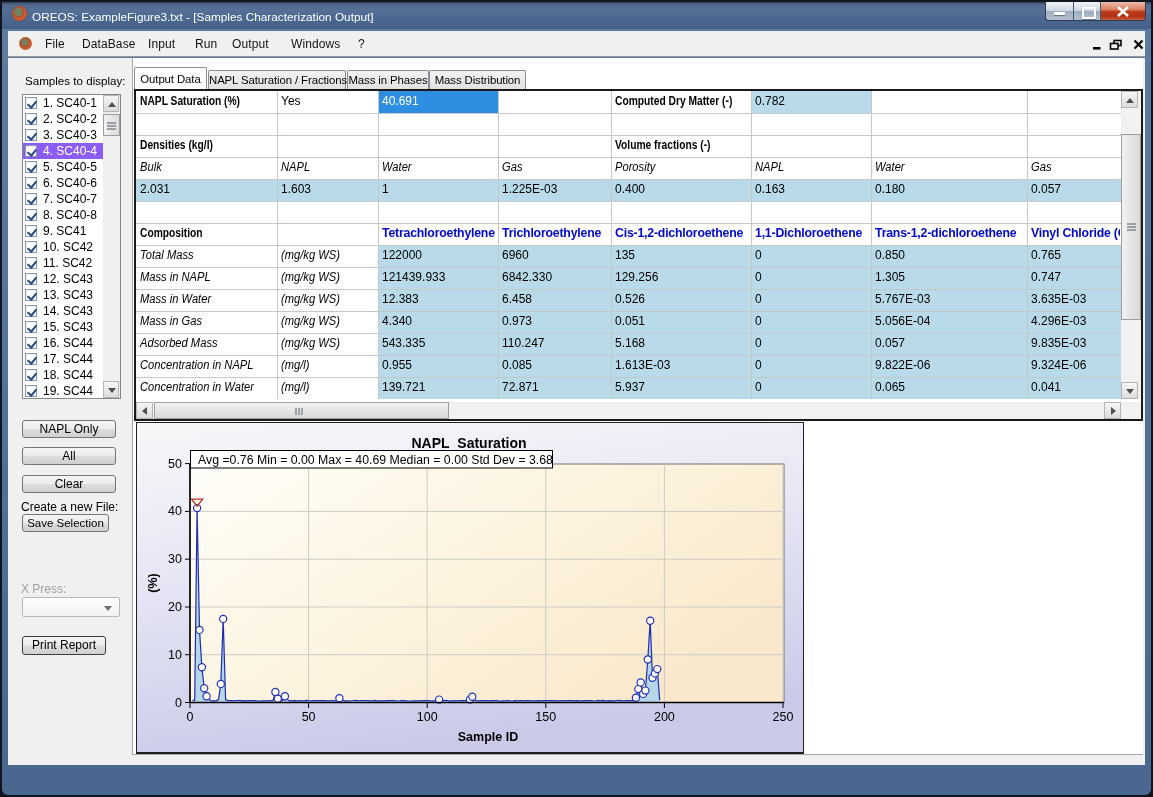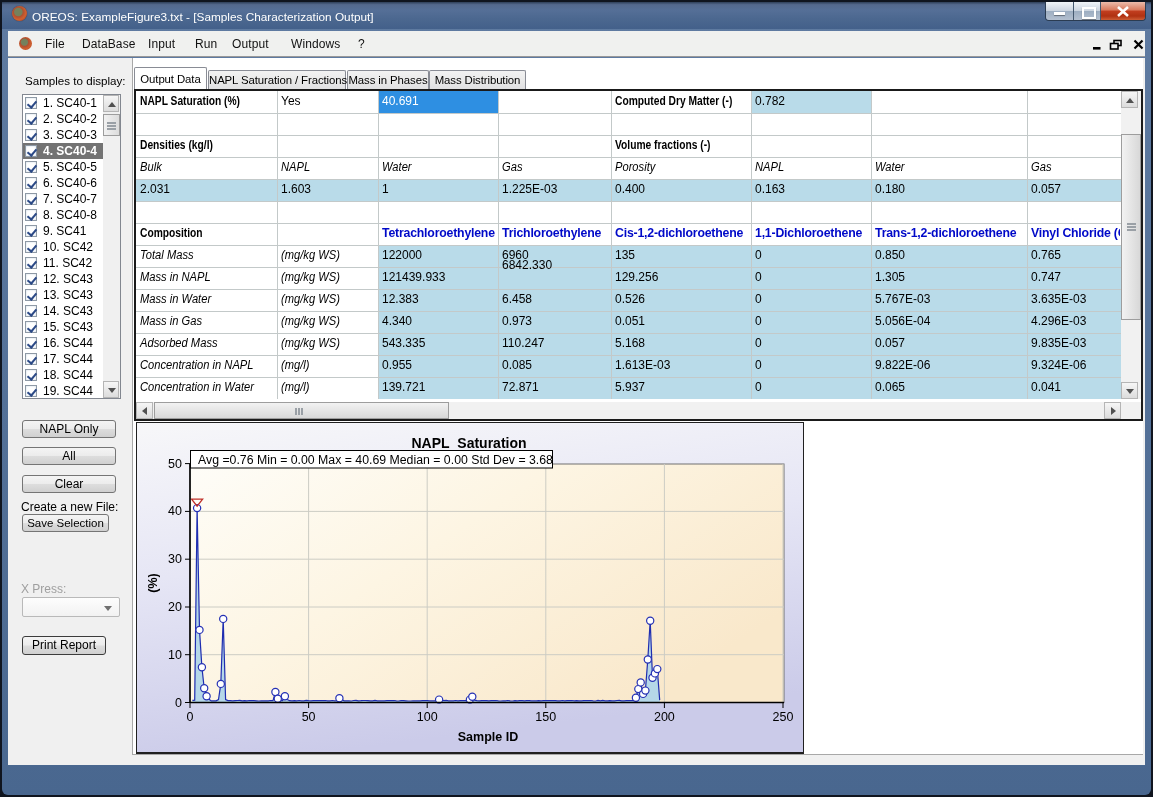--- a/index.html
+++ b/index.html
@@ -42,21 +42,21 @@
 #client { position:absolute; left:8px; top:58px; width:1137px; height:707px; background:#f0f0f0; }
 #mdiclient { position:absolute; left:124px; top:0; width:1011px; height:697px; background:#fff;
   border-left:1px solid #a8a8a8; border-bottom:1px solid #a8a8a8; }
 
 
 #lp { position:absolute; left:0; top:0; width:124px; height:707px; background:#f0f0f0; font-size:12px; }
 #lbl-samples { position:absolute; left:17px; top:16px; font-size:11.6px; }
 #listbox { position:absolute; left:14px; top:36px; width:99px; height:305px; background:#fff;
   border:1px solid #828790; }
 .li { height:16px; position:relative; padding-left:20px; line-height:16px; white-space:nowrap; }
-.li.sel { background:#737373;font-weight:bold; }
+.li.sel { background:#8b5cf6; }
 .lt { font-size:12px; color:#000; position:relative; top:0px; }
 .lt.sel { color:#fff; }
 .cb { position:absolute; left:2px; top:2px; width:12px; height:12px; background:#fff;
   border:1px solid #8e99a5; box-shadow:inset 0 0 2px #c5d4e0; }
 .cb:after { content:""; position:absolute; left:2.5px; top:1px; width:4px; height:7px;
   border-right:2px solid #2c4a87; border-bottom:2px solid #2c4a87; transform:rotate(40deg); }
 #lsb { position:absolute; right:0; top:0; width:17px; height:100%; background:#f0f0f0; }
 .sbtn { position:absolute; left:0; width:17px; height:17px; background:linear-gradient(#f6f6f6,#dcdcdc);
   border:1px solid #b5b5b5; }
 .tri { position:absolute; width:0; height:0; }
@@ -209,21 +209,21 @@
           <div class="gc i" style="left:145px;top:154px;width:96px">(mg/kg WS)</div>
           <div class="gc " style="left:246px;top:154px;width:115px">122000</div>
           <div class="gc " style="left:366px;top:154px;width:108px">6960</div>
           <div class="gc " style="left:479px;top:154px;width:135px">135</div>
           <div class="gc " style="left:619px;top:154px;width:115px">0</div>
           <div class="gc " style="left:739px;top:154px;width:151px">0.850</div>
           <div class="gc " style="left:895px;top:154px;width:89px">0.765</div>
           <div class="gc i" style="left:4px;top:176px;width:136px">Mass in NAPL</div>
           <div class="gc i" style="left:145px;top:176px;width:96px">(mg/kg WS)</div>
           <div class="gc " style="left:246px;top:176px;width:115px">121439.933</div>
-          <div class="gc " style="left:366px;top:164px;width:108px">6842.330</div>
+          <div class="gc " style="left:366px;top:176px;width:108px">6842.330</div>
           <div class="gc " style="left:479px;top:176px;width:135px">129.256</div>
           <div class="gc " style="left:619px;top:176px;width:115px">0</div>
           <div class="gc " style="left:739px;top:176px;width:151px">1.305</div>
           <div class="gc " style="left:895px;top:176px;width:89px">0.747</div>
           <div class="gc i" style="left:4px;top:198px;width:136px">Mass in Water</div>
           <div class="gc i" style="left:145px;top:198px;width:96px">(mg/kg WS)</div>
           <div class="gc " style="left:246px;top:198px;width:115px">12.383</div>
           <div class="gc " style="left:366px;top:198px;width:108px">6.458</div>
           <div class="gc " style="left:479px;top:198px;width:135px">0.526</div>
           <div class="gc " style="left:619px;top:198px;width:115px">0</div>

